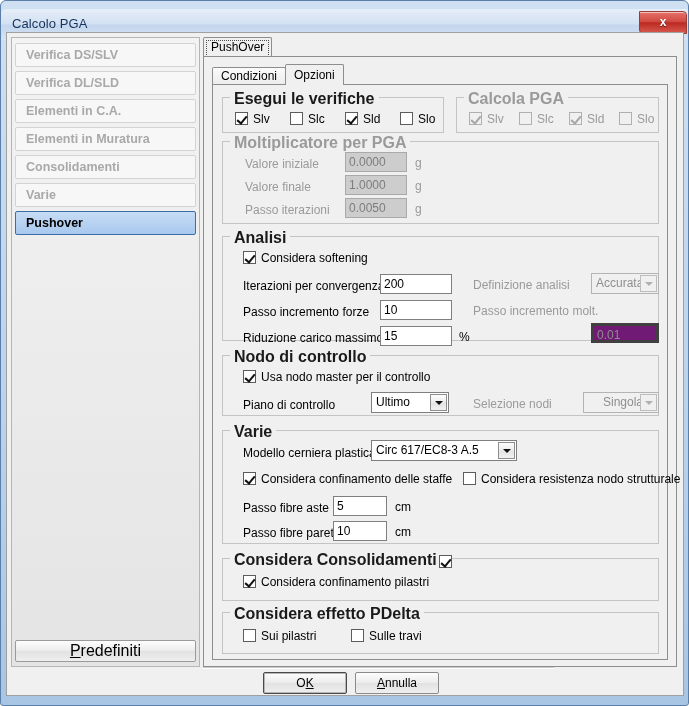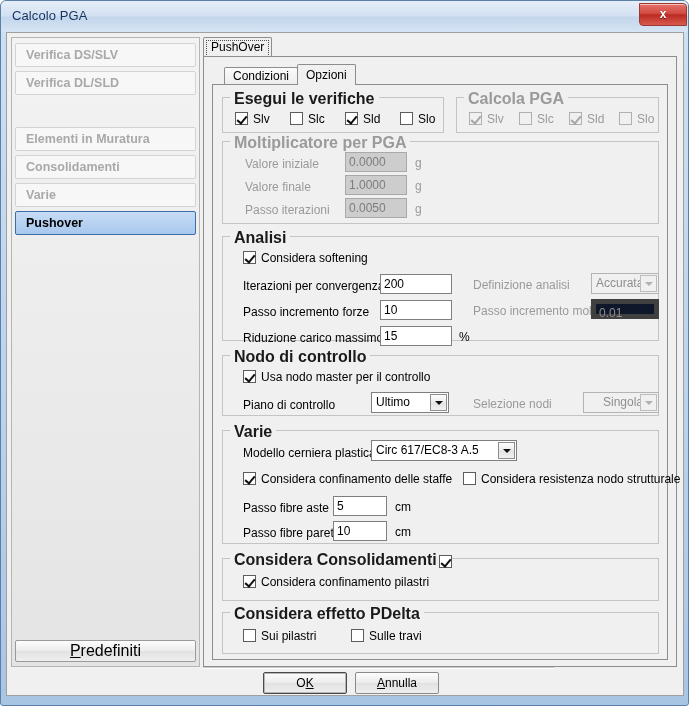--- a/index.html
+++ b/index.html
@@ -18,21 +18,21 @@
   #window {
     position: absolute; left: 0; top: 0;
     width: 689px; height: 706px;
     box-sizing: border-box;
     background: linear-gradient(to bottom, #cfe0f2 0%, #bcd3ec 55%, #a9c5e4 100%);
     border: 1px solid #5a7fa8;
     border-radius: 6px 6px 3px 3px;
     overflow: hidden;
   }
   #titlebar {
-    position: absolute; left: 0; top: 0; width: 689px; height: 31px;
+    position: absolute; left: 0; top: 8px; width: 689px; height: 31px;
     background: linear-gradient(to bottom, #e6eef8 0%, #d3e1f2 48%, #c3d6ec 52%, #d6e4f4 100%);
     border-radius: 5px 5px 0 0;
   }
   #title-text {
     position: absolute; left: 11px; top: 7px;
     font-size: 13px; color: #16335c;
     letter-spacing: .1px;
     white-space: nowrap;
   }
   #close-btn {
@@ -128,21 +128,21 @@
   #outer-tab-body {
     position: absolute; left: 0; top: 19px;
     width: 474px; height: 611px;
     box-sizing: border-box;
     background: #f0f0f0;
     border: 1px solid #8d8d8d;
   }
 
   
   .tabstrip-inner {
-    position: absolute; left: 8px; top: 7px; height: 21px; width: 456px; margin-left: 12px;
+    position: absolute; left: 8px; top: 7px; height: 21px; width: 456px;
   }
   .tab-inner {
     position: absolute; top: 3px;
     height: 18px; box-sizing: border-box;
     padding: 0 8px;
     line-height: 17px;
     font-size: 12px;
     background: linear-gradient(to bottom, #fbfbfb 0%, #ececec 100%);
     border: 1px solid #8d8d8d;
     border-bottom: none;
@@ -237,23 +237,24 @@
     color: #000;
     padding: 0 3px;
     line-height: 18px;
   }
   .tinput.disabled {
     background: #cdcdcd;
     border: 1px solid #a9a9a9;
     color: #7d7d7d;
   }
   .tinput.flat-dis {
-    background: #0f172a;
-    border: 5px solid #404040;
+    background: #701a75;
+    border: 3px solid #404040;
     color: #8e8e8e;
+    margin-top: 24px;
   }
 
   
   .combo {
     position: absolute;
     box-sizing: border-box;
     height: 21px;
     background: #fff;
     border: 1px solid #7f7f7f;
     font-size: 12px;
@@ -320,20 +321,21 @@
     <div id="close-btn">
       <div class="x">x</div>
     </div>
   </div>
 
   <div id="client">
 
     <div id="sidebar">
       <div class="nav-item" style="top:5px;">Verifica DS/SLV</div>
       <div class="nav-item" style="top:33px;">Verifica DL/SLD</div>
+      <div class="nav-item" style="top:61px;">Elementi in C.A.</div>
       <div class="nav-item" style="top:117px;">Consolidamenti</div>
       <div class="nav-item" style="top:89px;">Elementi in Muratura</div>
       <div class="nav-item" style="top:145px;">Varie</div>
       <div class="nav-item selected" style="top:173px;">Pushover</div>
       <div id="predefiniti"><u>P</u>redefiniti</div>
     </div>
 
     <div id="right-panel">
 
       <div class="tabstrip-outer">

